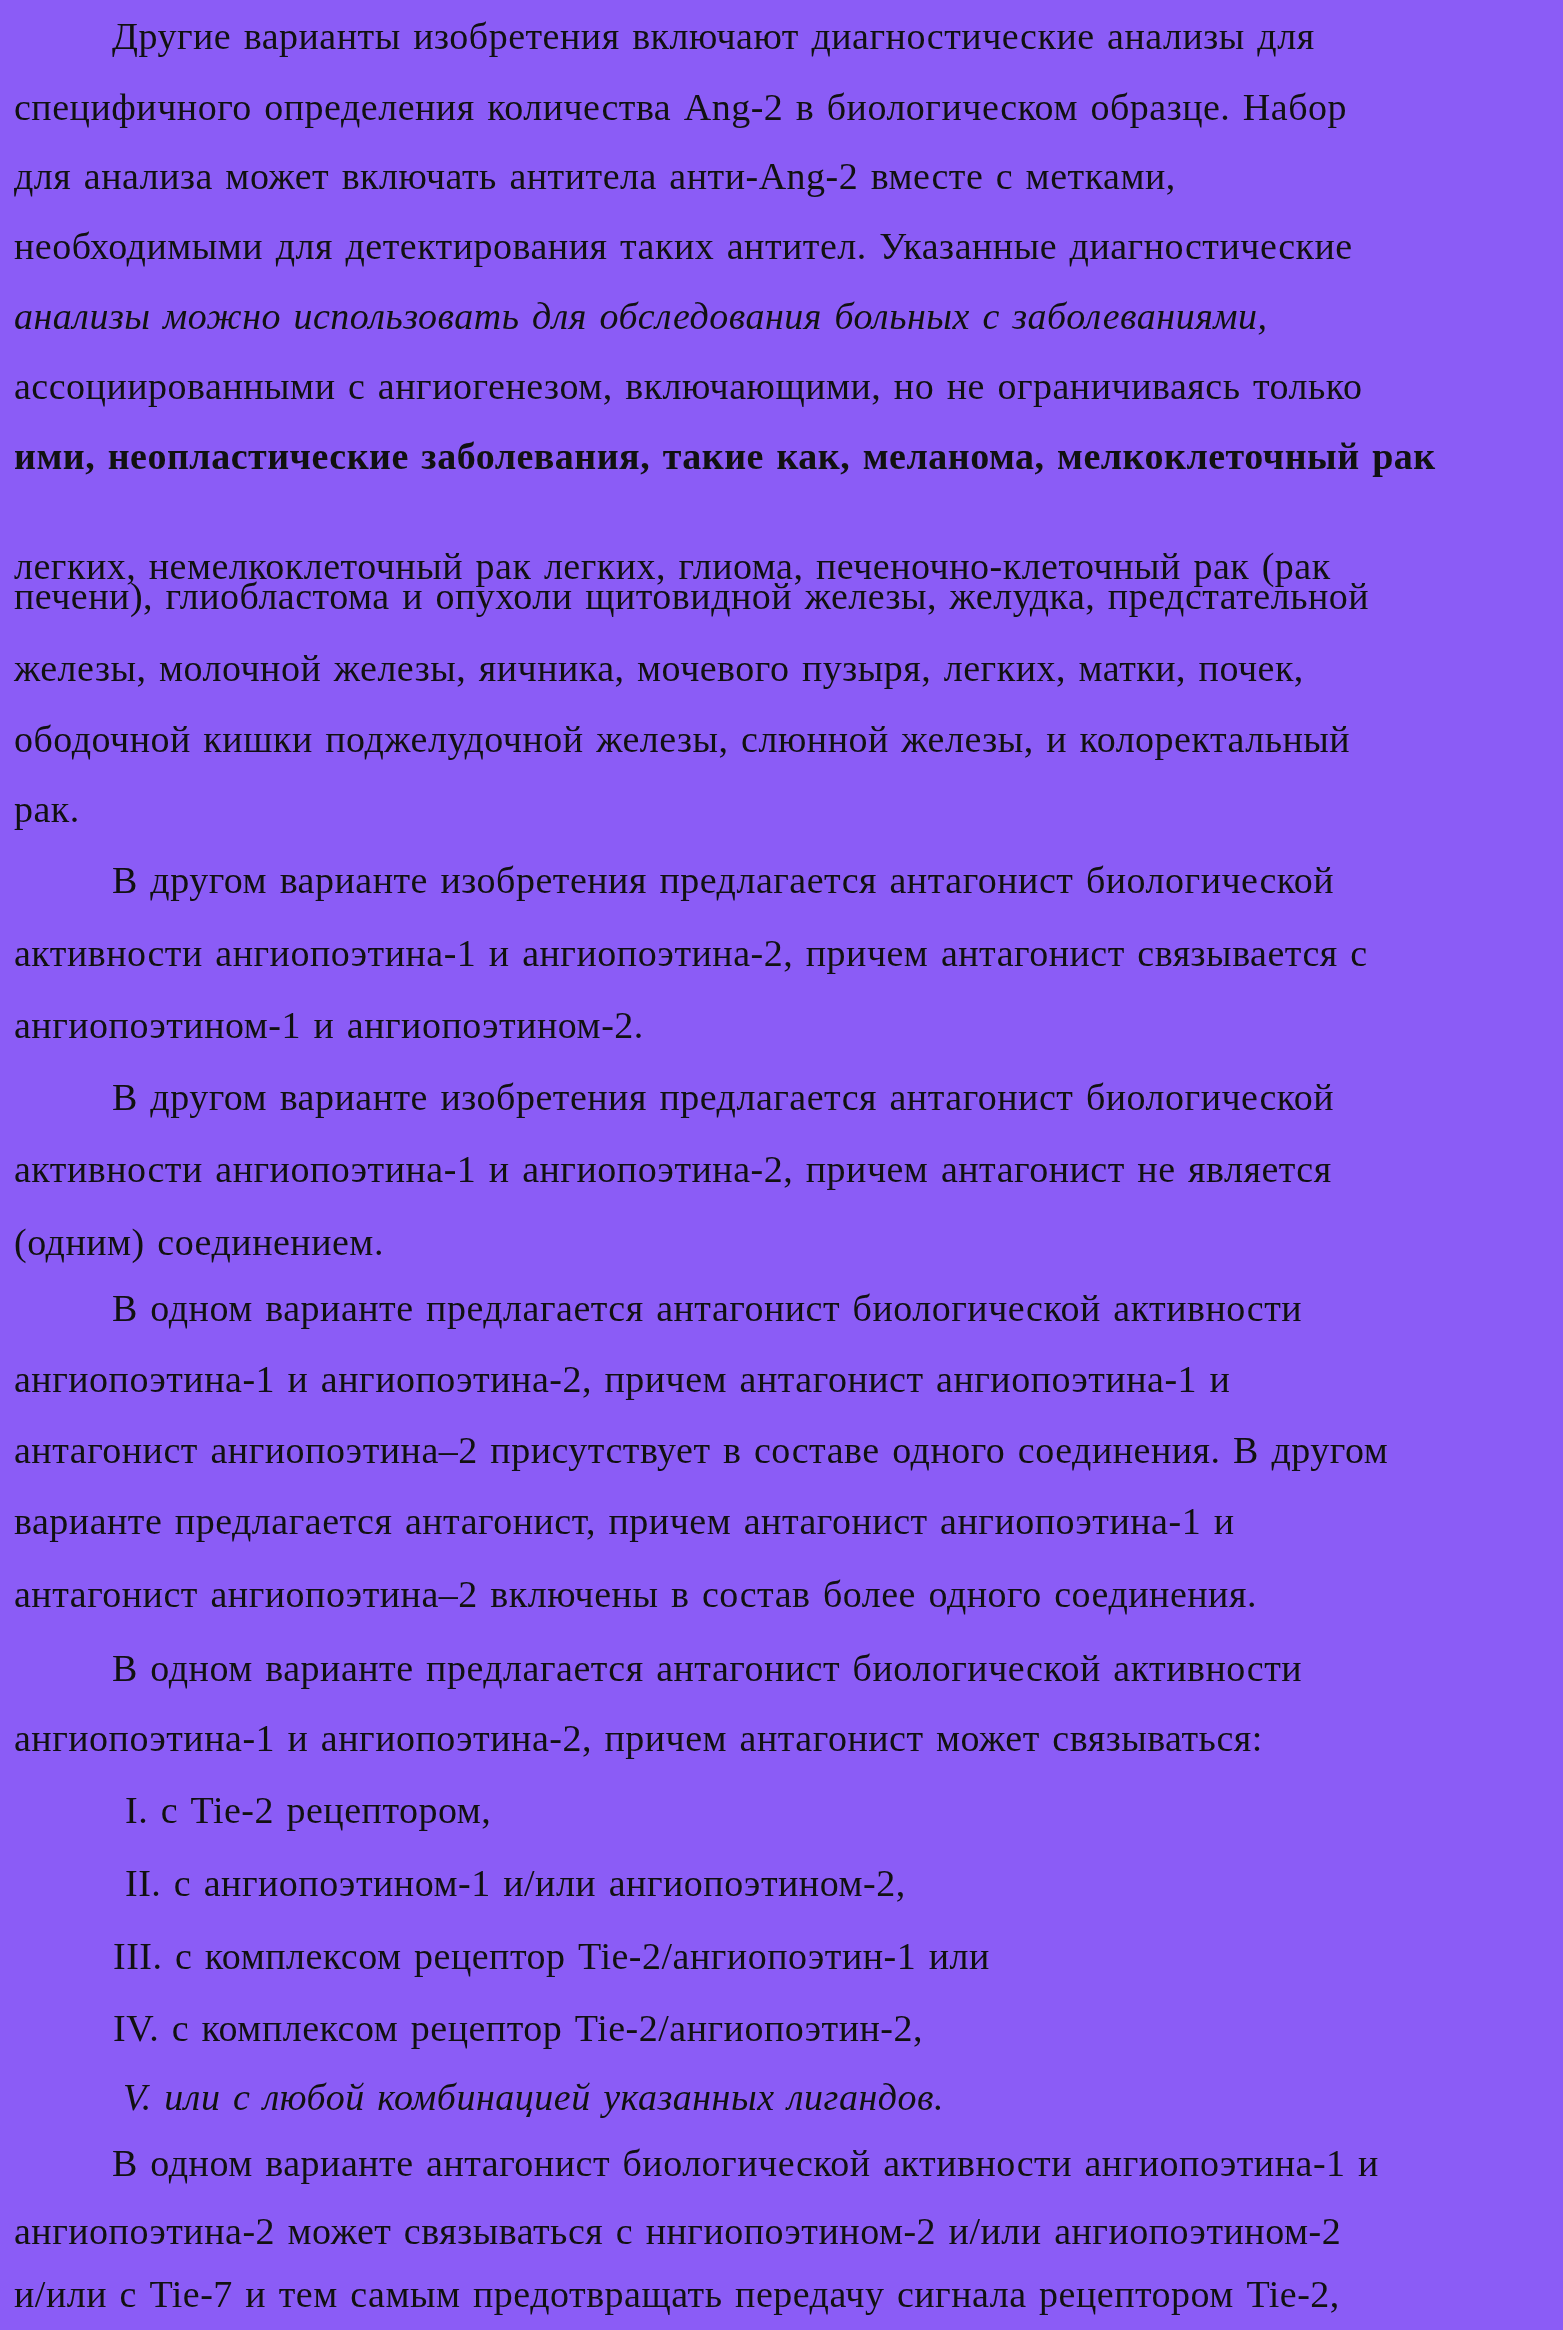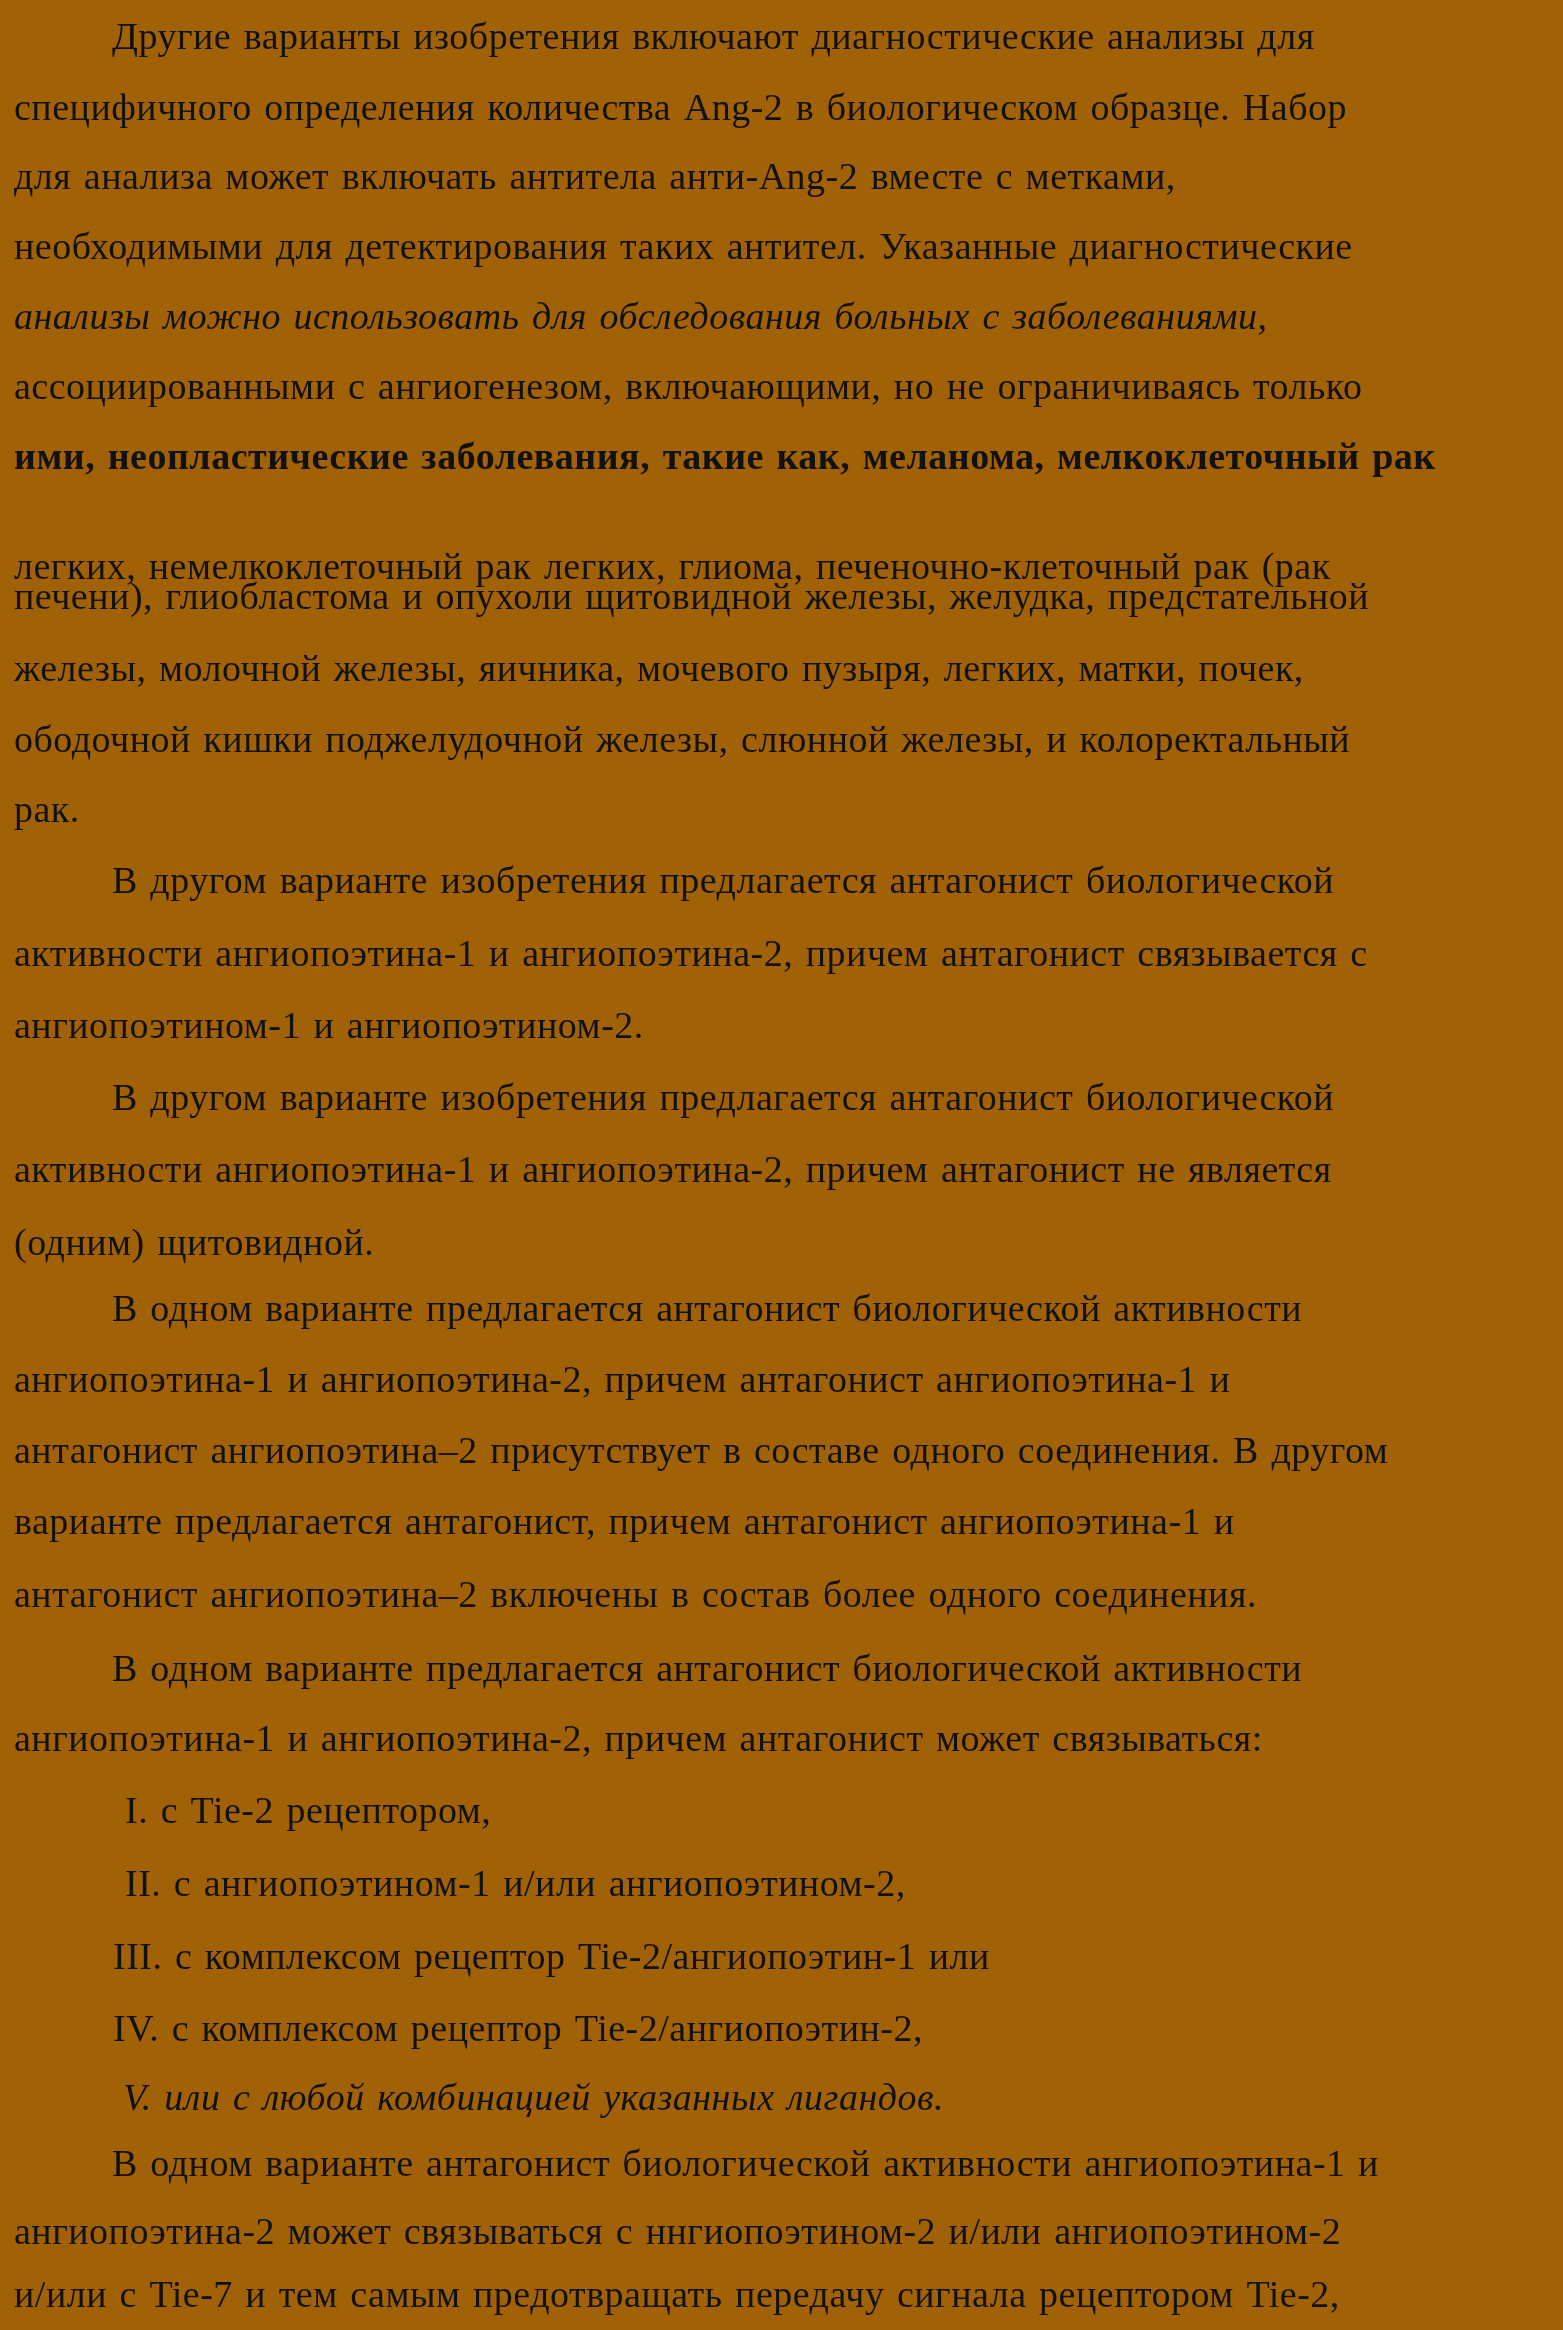--- a/index.html
+++ b/index.html
@@ -12,21 +12,21 @@
       height: 2330px;
       position: relative;
       overflow: hidden;
     }
     .page {
       position: absolute;
       left: 0;
       top: 0;
       width: 1563px;
       height: 2330px;
-      background: #a16207;
+      background: #8b5cf6;
       color: #111111;
       font-family: "Liberation Serif", "DejaVu Serif", serif;
     }
     .line {
       position: absolute;
       white-space: pre;
       font-size: 38px;
       line-height: 49px;
       letter-spacing: 0.5px;
       word-spacing: 2.5px;
@@ -47,21 +47,21 @@
     <div class="line" style="left: 14px; top: 502px; margin-top: 40px;">легких, немелкоклеточный рак легких, глиома, печеночно-клеточный рак (рак</div>
     <div class="line" style="left: 14px; top: 572px;">печени), глиобластома и опухоли щитовидной железы, желудка, предстательной</div>
     <div class="line" style="left: 14px; top: 644px;">железы, молочной железы, яичника, мочевого пузыря, легких, матки, почек,</div>
     <div class="line" style="left: 14px; top: 715px;">ободочной кишки поджелудочной железы, слюнной железы, и колоректальный</div>
     <div class="line" style="left: 14px; top: 785px;">рак.</div>
     <div class="line" style="left: 112px; top: 856px;">В другом варианте изобретения предлагается антагонист биологической</div>
     <div class="line" style="left: 14px; top: 929px;">активности ангиопоэтина-1 и ангиопоэтина-2, причем антагонист связывается с</div>
     <div class="line" style="left: 14px; top: 1001px;">ангиопоэтином-1 и ангиопоэтином-2.</div>
     <div class="line" style="left: 112px; top: 1073px;">В другом варианте изобретения предлагается антагонист биологической</div>
     <div class="line" style="left: 14px; top: 1145px;">активности ангиопоэтина-1 и ангиопоэтина-2, причем антагонист не является</div>
-    <div class="line" style="left: 14px; top: 1218px;">(одним) щитовидной.</div>
+    <div class="line" style="left: 14px; top: 1218px;">(одним) соединением.</div>
     <div class="line" style="left: 112px; top: 1284px;">В одном варианте предлагается антагонист биологической активности</div>
     <div class="line" style="left: 14px; top: 1355px;">ангиопоэтина-1 и ангиопоэтина-2, причем антагонист ангиопоэтина-1 и</div>
     <div class="line" style="left: 14px; top: 1426px;">антагонист ангиопоэтина–2 присутствует в составе одного соединения. В другом</div>
     <div class="line" style="left: 14px; top: 1497px;">варианте предлагается антагонист, причем антагонист ангиопоэтина-1 и</div>
     <div class="line" style="left: 14px; top: 1570px;">антагонист ангиопоэтина–2 включены в состав более одного соединения.</div>
     <div class="line" style="left: 112px; top: 1644px;">В одном варианте предлагается антагонист биологической активности</div>
     <div class="line" style="left: 14px; top: 1714px;">ангиопоэтина-1 и ангиопоэтина-2, причем антагонист может связываться:</div>
     <div class="line" style="left: 125px; top: 1786px;">I. с Tie-2 рецептором,</div>
     <div class="line" style="left: 125px; top: 1859px;">II. с ангиопоэтином-1 и/или ангиопоэтином-2,</div>
     <div class="line" style="left: 113px; top: 1932px;">III. с комплексом рецептор Tie-2/ангиопоэтин-1 или</div>

